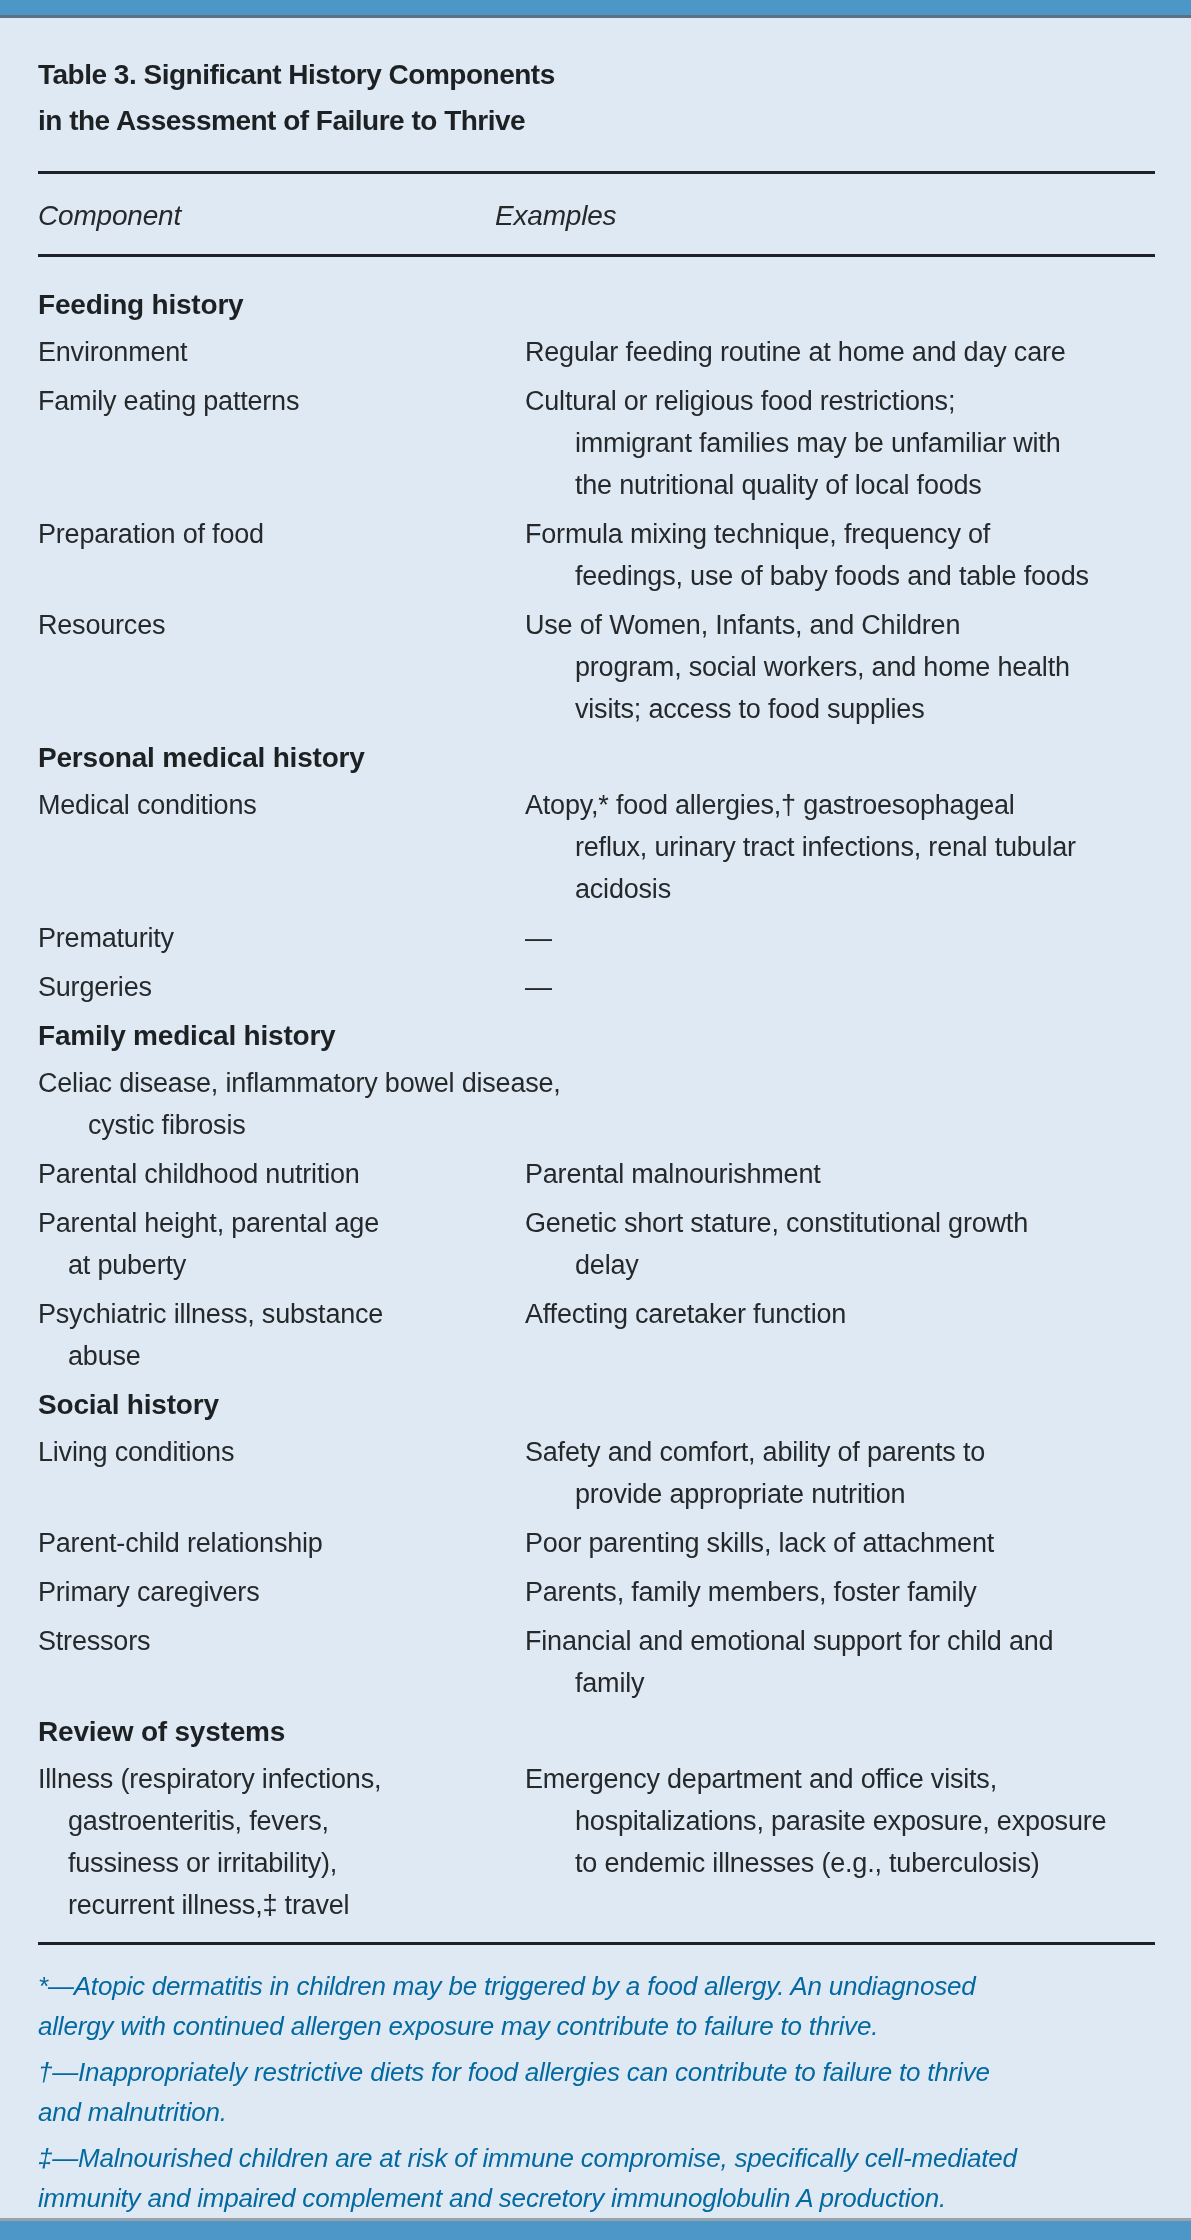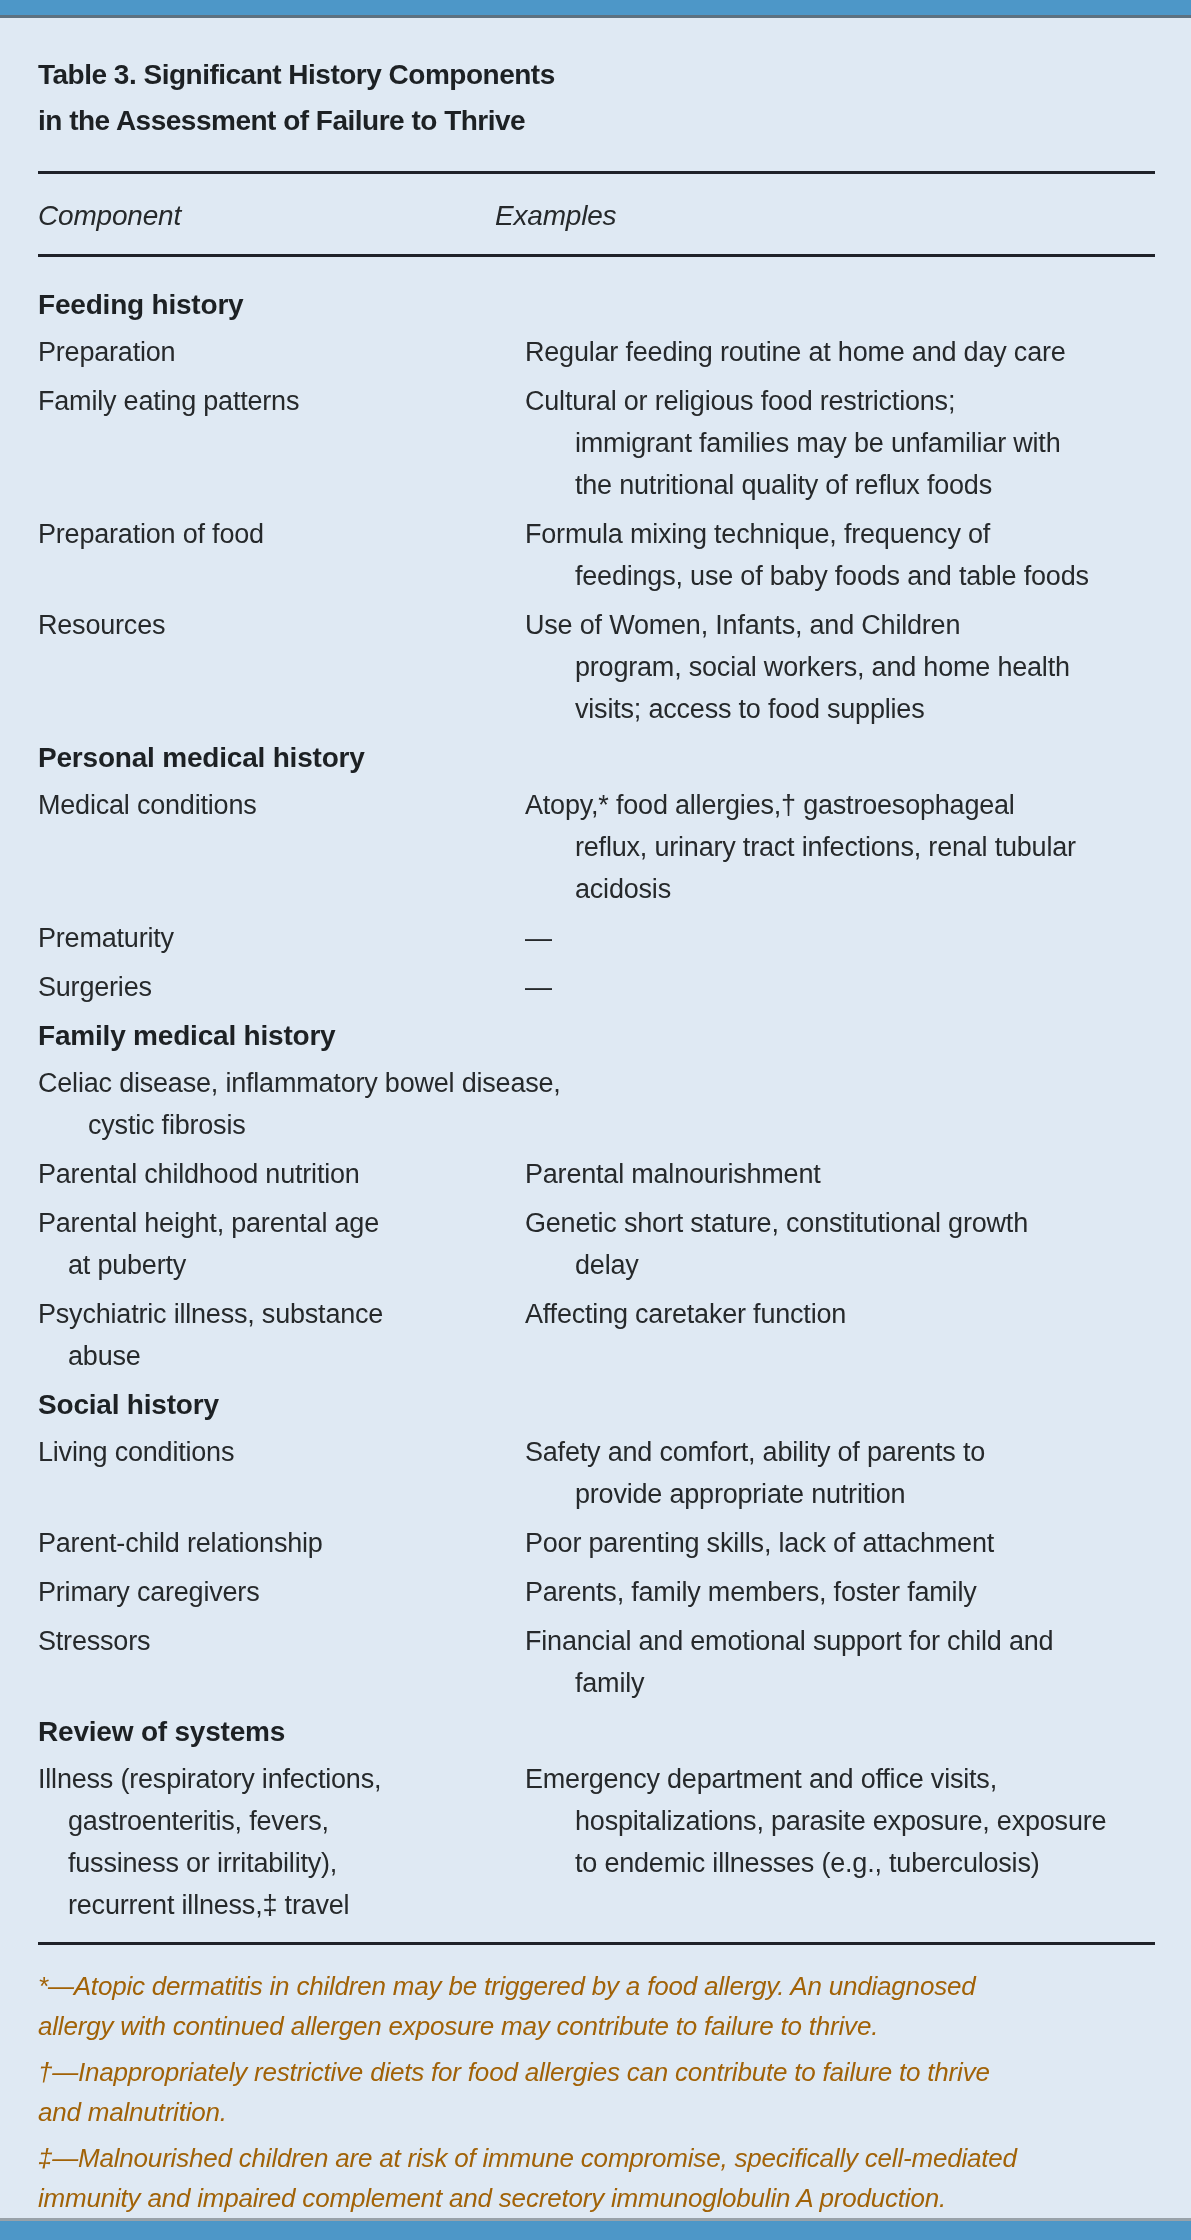--- a/index.html
+++ b/index.html
@@ -56,21 +56,21 @@
     padding-left:50px; text-indent:-50px;
     white-space:pre-line;
   }
   .foot-rule { margin-top:16px; }
   .footnotes { padding-top:21px; }
   .footnote {
     margin:0 0 6px 0;
     font-size:26px; font-style:italic;
     line-height:40px; letter-spacing:-0.2px;
     white-space:pre-line;
-    color:#a16207;
+    color:#0369a1;
   }
 </style>
 </head>
 <body>
 
 <div class="page">
   <div class="top-bar"></div>
 
   <div class="content">
     <h1 class="title">Table 3. Significant History Components
@@ -81,28 +81,28 @@
     <div class="colhead">
       <div class="col1">Component</div>
       <div class="col2">Examples</div>
     </div>
 
     <div class="rule"></div>
 
     <div class="tbody">
         <div class="section-heading">Feeding history</div>
         <div class="row">
-          <div class="cell-c">Preparation</div>
+          <div class="cell-c">Environment</div>
           <div class="cell-e">Regular feeding routine at home and day care</div>
         </div>
         <div class="row">
           <div class="cell-c">Family eating patterns</div>
           <div class="cell-e">Cultural or religious food restrictions;
 immigrant families may be unfamiliar with
-the nutritional quality of reflux foods</div>
+the nutritional quality of local foods</div>
         </div>
         <div class="row">
           <div class="cell-c">Preparation of food</div>
           <div class="cell-e">Formula mixing technique, frequency of
 feedings, use of baby foods and table foods</div>
         </div>
         <div class="row">
           <div class="cell-c">Resources</div>
           <div class="cell-e">Use of Women, Infants, and Children
 program, social workers, and home health

